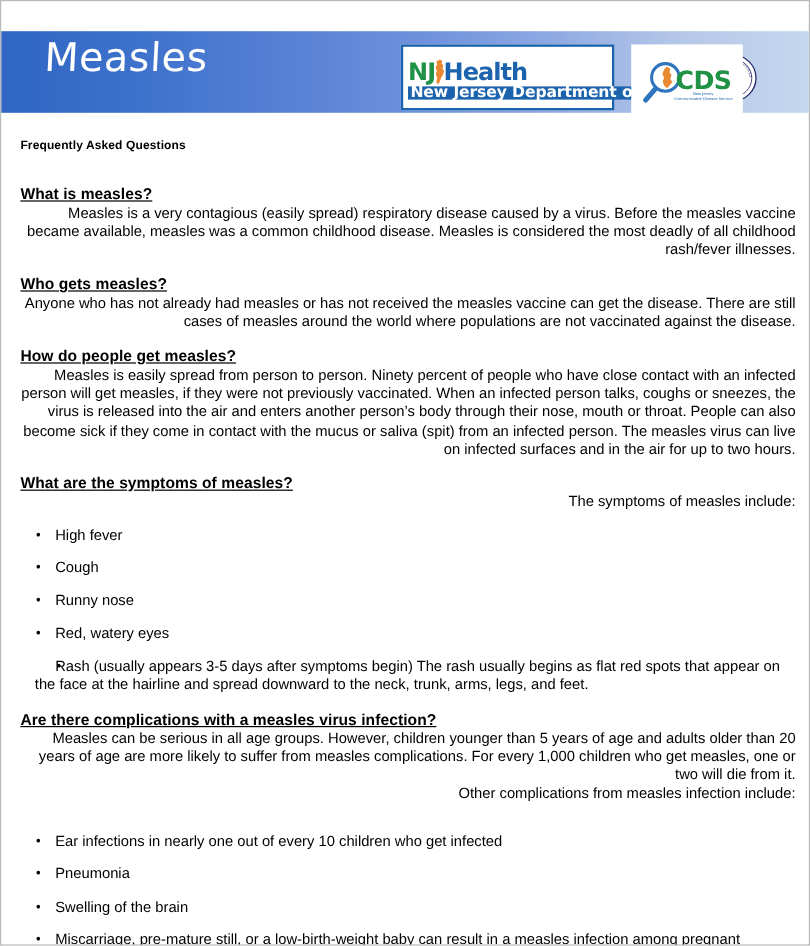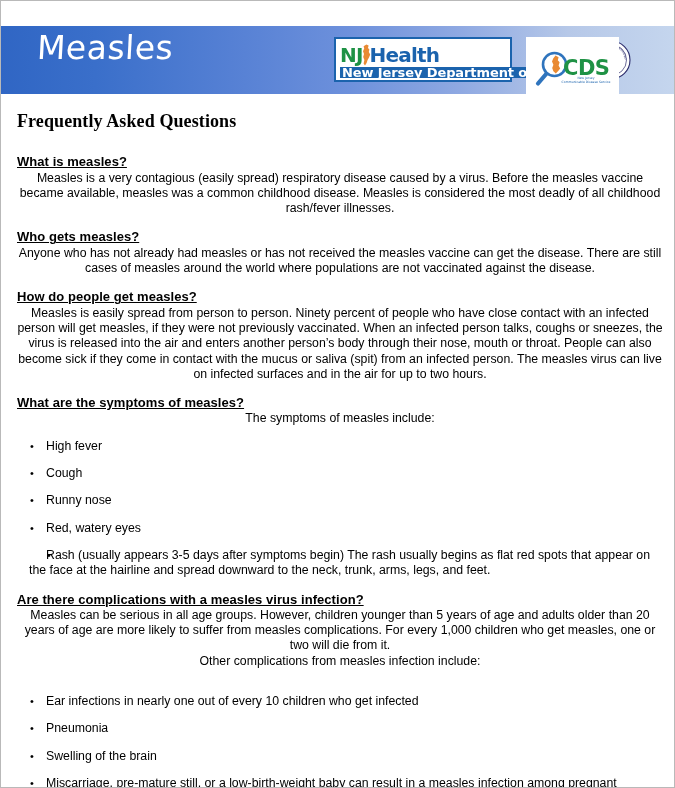--- a/index.html
+++ b/index.html
@@ -57,21 +57,21 @@
     font-style: normal;
     transform: skewX(-3deg);
   }
 
   
   .njhealth-logo {
     position: absolute;
     left: 333px;
     top: 36px;
     width: 178px;
-    height: 45px;
+    height: 55px;
     background: #ffffff;
     border: 2px solid #1b63ad;
     box-sizing: border-box;
     display: flex;
     align-items: stretch;
   }
   .njh-left {
     flex: 1 1 auto;
     position: relative;
     padding: 2px 2px 0 4px;
@@ -136,39 +136,38 @@
     position: absolute;
     left: 16px;
     top: 113px;
     width: 646px;
     font-size: 12.3px;
     line-height: 15.3px;
   }
 
   .faq-label {
     font-weight: bold;
-    font-size: 18px;
+    font-size: 10px;
     margin: 0 0 25px 0;
     letter-spacing: 0.1px;
-    font-family: Liberation Serif, serif;
   }
 
   .qa-block { margin-bottom: 13px; }
 
   .q-heading {
     font-weight: bold;
     font-size: 13px;
     margin: 0 0 1px 0;
     letter-spacing: 0.05px;
     text-decoration: underline;
   }
 
   .a-text {
     margin: 0;
-    text-align: center;
+    text-align: right;
   }
 
   .a-text + .a-text { }
 
   ul.bullets {
     list-style: none;
     margin: 0;
     padding: 0;
   }
   ul.bullets li {

